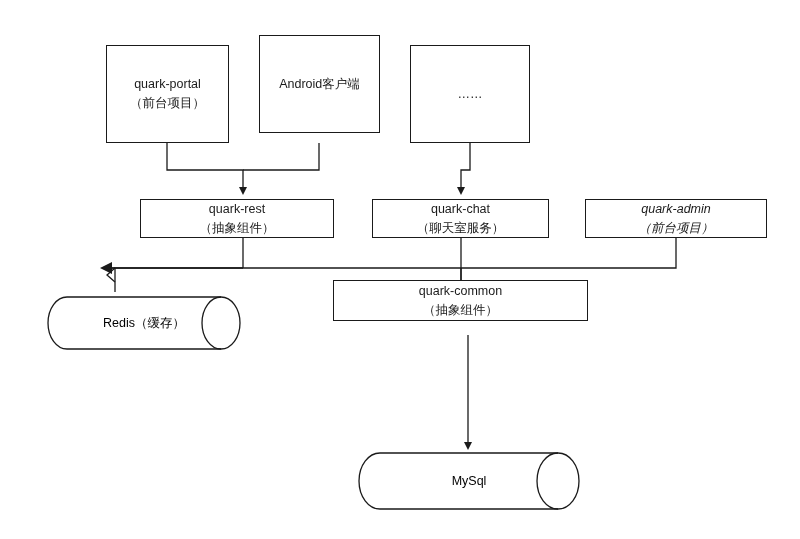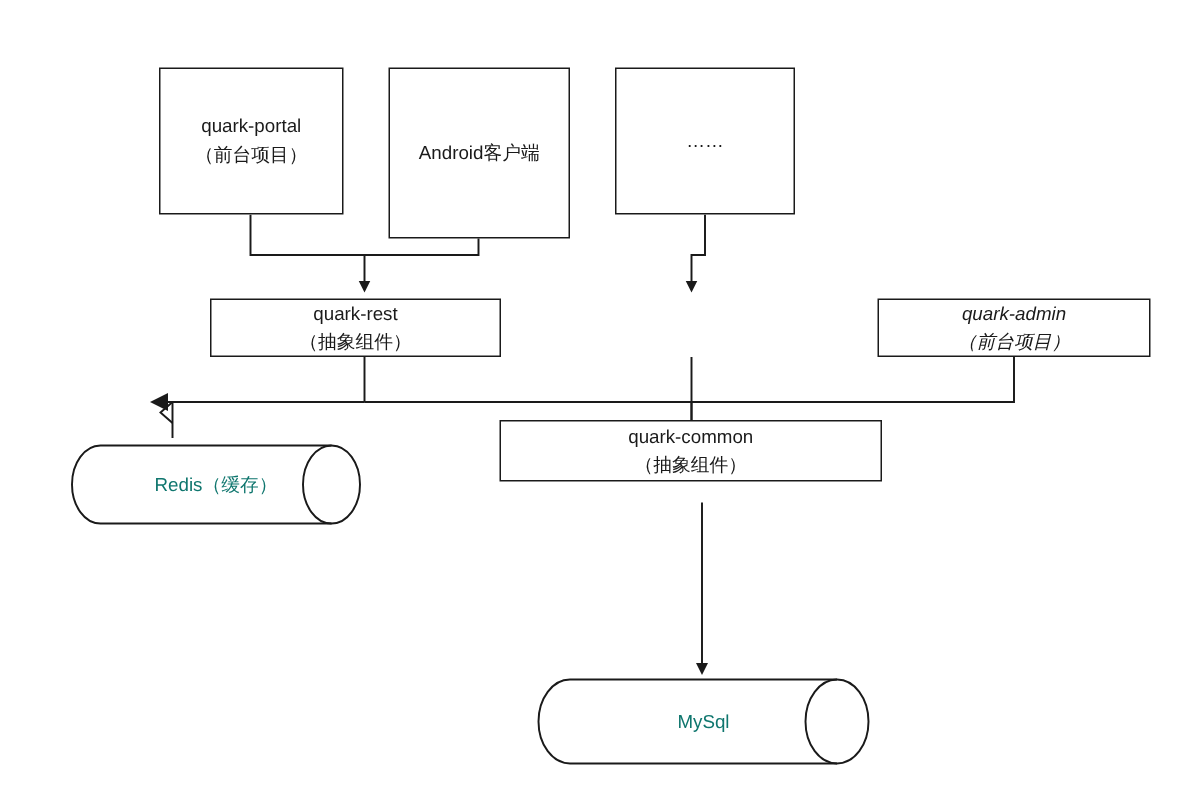--- a/index.html
+++ b/index.html
@@ -37,21 +37,21 @@
     font-size: 12.5px;
     line-height: 19px;
     text-align: center;
   }
   .node-cyl {
     position: absolute;
     box-sizing: border-box;
     display: flex;
     align-items: center;
     justify-content: center;
-    color: #0f766e;
+    color: #000000;
     font-size: 12.5px;
     line-height: 19px;
     text-align: center;
   }
   .cyl-label {
     position: relative;
     z-index: 2;
   }
   .cyl-svg {
     position: absolute;
@@ -101,33 +101,37 @@
 
       <path d="M468,335 L468,448" marker-end="url(#arrow)"></path>
     </g>
   </svg>
 
   <div class="node-box" style="left:106px; top:45px; width:123px; height:98px;justify-content:center;">
     <span>quark-portal</span>
     <span class="line2">（前台项目）</span>
   </div>
 
-  <div class="node-box" style="left:259px; top:45px; width:121px; height:114px;">
+  <div class="node-box" style="left:259px; top:35px; width:121px; height:98px;">
     <span>Android客户端</span>
   </div>
 
   <div class="node-box" style="left:410px; top:45px; width:120px; height:98px;">
     <span>……</span>
   </div>
 
   <div class="node-box" style="left:140px; top:199px; width:194px; height:39px;">
     <span>quark-rest</span>
     <span class="line2">（抽象组件）</span>
   </div>
 
+  <div class="node-box" style="left:372px; top:199px; width:177px; height:39px;">
+    <span>quark-chat</span>
+    <span class="line2">（聊天室服务）</span>
+  </div>
 
   <div class="node-box" style="left:585px; top:199px; width:182px; height:39px;font-style:italic;">
     <span>quark-admin</span>
     <span class="line2">（前台项目）</span>
   </div>
 
   <div class="node-cyl" style="left:47px; top:296px; width:194px; height:54px;">
     <svg class="cyl-svg" viewBox="0 0 194 54" preserveAspectRatio="none">
       <path d="M20,1 L174,1 A19,26 0 0 1 174,53 L20,53 A19,26 0 0 1 20,1 Z" fill="#ffffff" stroke="#1a1a1a" stroke-width="1.3"></path>
       <path d="M174,1 A19,26 0 0 0 174,53" fill="none" stroke="#1a1a1a" stroke-width="1.3"></path>

